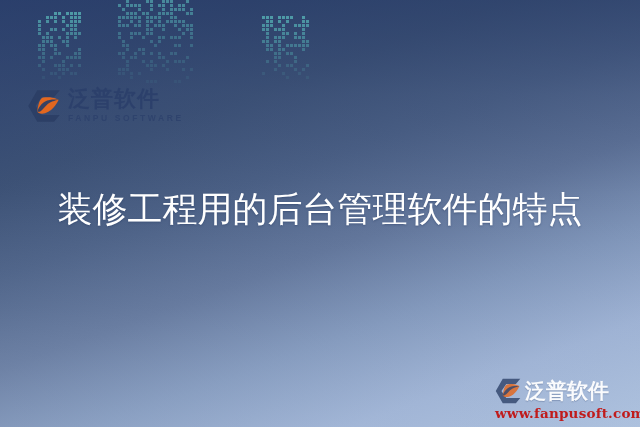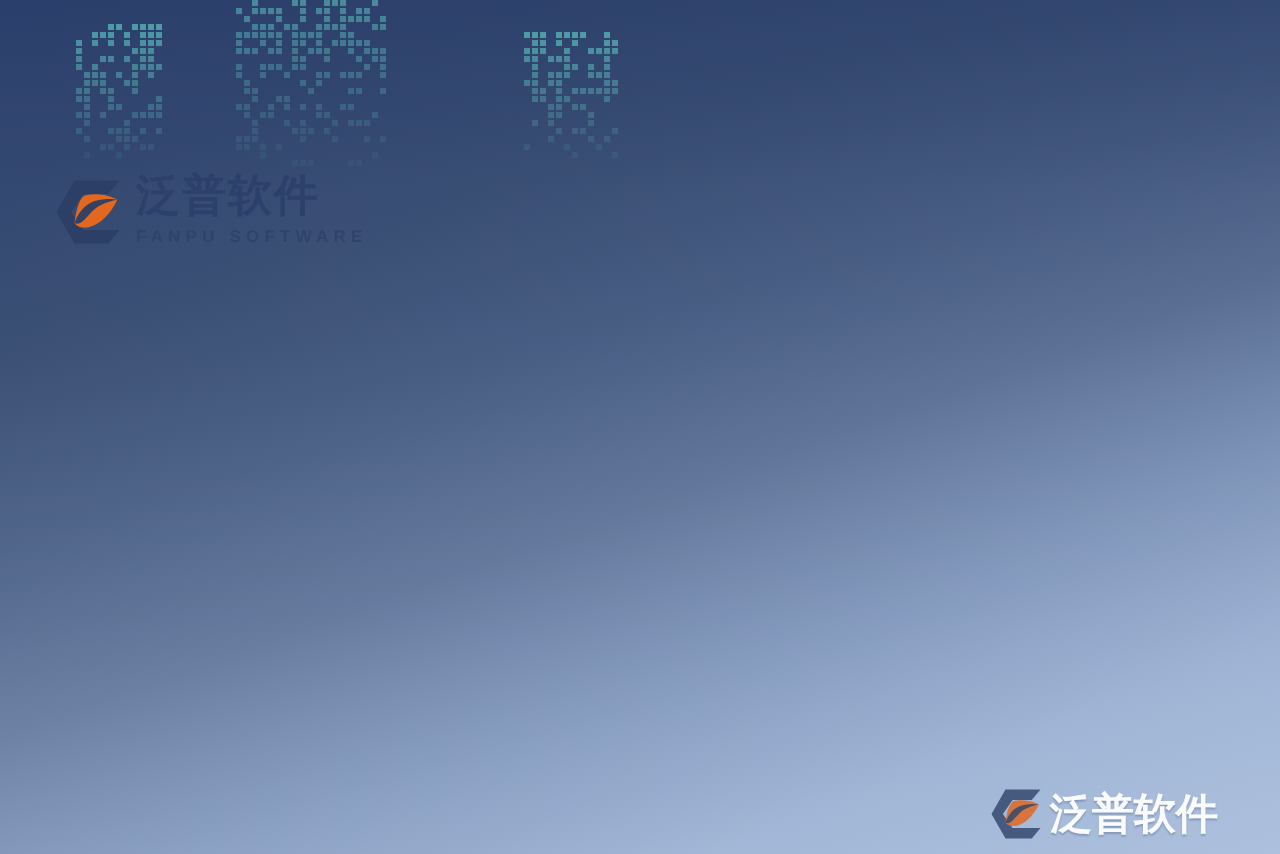--- a/index.html
+++ b/index.html
@@ -432,27 +432,29 @@
         <path d="M30 17 C47 14 58 21 58 21 C58 21 50 40 34 45 C24 48 20 42 20 42 C20 42 22 19 30 17 Z" fill="#e2671f"></path>
         <path d="M20 42 C20 42 24 29 34 24 C41 20 52 20 58 21 C58 21 44 23 36 31 C29 38 26 44 20 42 Z" fill="#2c3f66" opacity="0.95"></path>
       </svg>
     </span>
     <span id="logo-textwrap">
       <span id="logo-cn">泛普软件</span>
       <span id="logo-en">FANPU SOFTWARE</span>
     </span>
   </div>
 
+  <div id="headline">装修工程用的后台管理软件的特点</div>
 
   <div id="watermark">
     <div id="wm-row">
       <span id="wm-mark">
         <svg viewBox="0 0 64 64" width="28" height="28" aria-hidden="true">
           <path d="M20 4 L60 4 L50 16 L28 16 L17 32 L28 48 L60 48 L50 60 L20 60 L4 32 Z" fill="#2c3f66" opacity="0.85"></path>
           <path d="M30 17 C47 14 58 21 58 21 C58 21 50 40 34 45 C24 48 20 42 20 42 C20 42 22 19 30 17 Z" fill="#e2671f" opacity="0.9"></path>
           <path d="M20 42 C20 42 24 29 34 24 C41 20 52 20 58 21 C58 21 44 23 36 31 C29 38 26 44 20 42 Z" fill="#2c3f66" opacity="0.85"></path>
         </svg>
       </span>
       <span id="wm-cn">泛普软件</span>
     </div>
+    <div id="wm-url">www.fanpusoft.com</div>
   </div>
 
 </div>
 
 </body></html>

